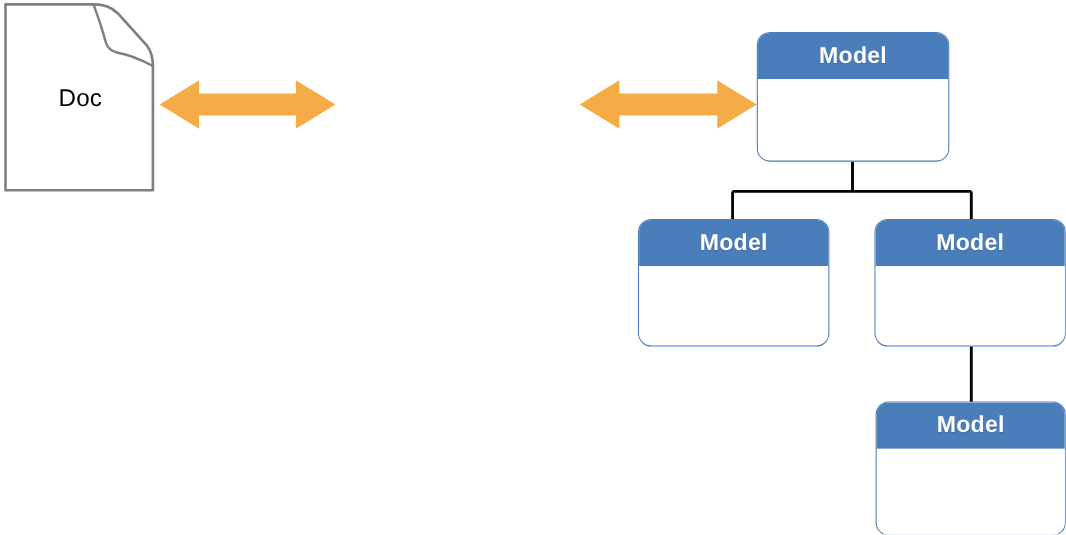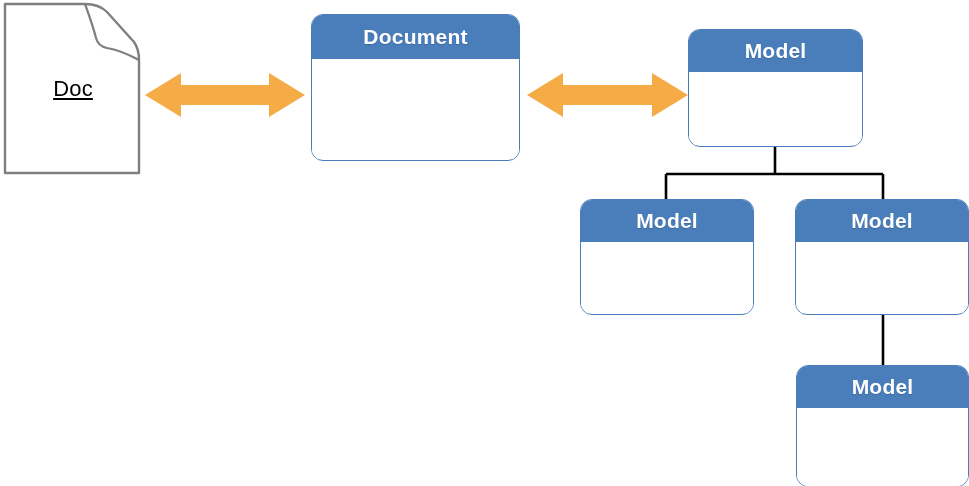--- a/index.html
+++ b/index.html
@@ -37,21 +37,20 @@
     left: 3px;
     top: 2px;
     width: 140px;
     height: 174px;
     display: flex;
     align-items: center;
     justify-content: center;
     font-size: 22px;
     color: #000000;
     letter-spacing: 0.2px;
-    text-decoration: underline;
   }
   
   .node {
     position: absolute;
     box-sizing: border-box;
     border: 1.6px solid #4a7ebb;
     border-radius: 12px;
     background: #ffffff;
     overflow: hidden;
     box-shadow: 0 0 0 0 rgba(0,0,0,0);
@@ -123,24 +122,20 @@
 
     <line x1="666" y1="174" x2="883" y2="174" stroke="#000000" stroke-width="2.6"></line>
 
     <line x1="666" y1="174" x2="666" y2="200" stroke="#000000" stroke-width="2.6"></line>
 
     <line x1="883" y1="174" x2="883" y2="200" stroke="#000000" stroke-width="2.6"></line>
 
     <line x1="883" y1="315" x2="883" y2="366" stroke="#000000" stroke-width="2.6"></line>
   </svg>
 
-  <div class="node" id="node-document">
-    <div class="hdr">Document</div>
-    <div class="body"></div>
-  </div>
 
   <div class="node" id="node-model-root">
     <div class="hdr">Model</div>
     <div class="body"></div>
   </div>
 
   <div class="node" id="node-model-child-left">
     <div class="hdr">Model</div>
     <div class="body"></div>
   </div>

